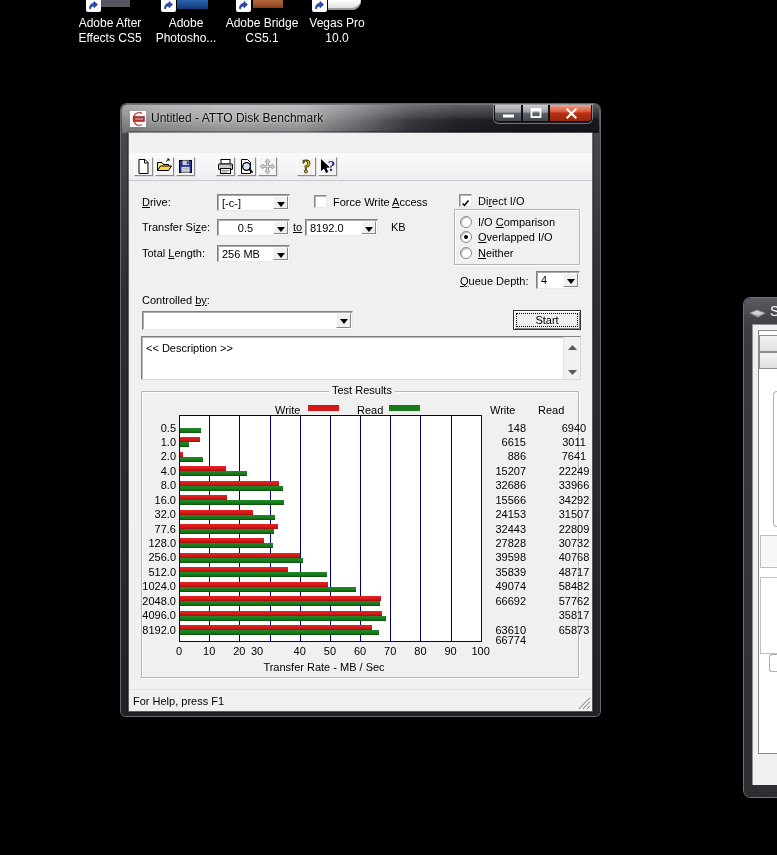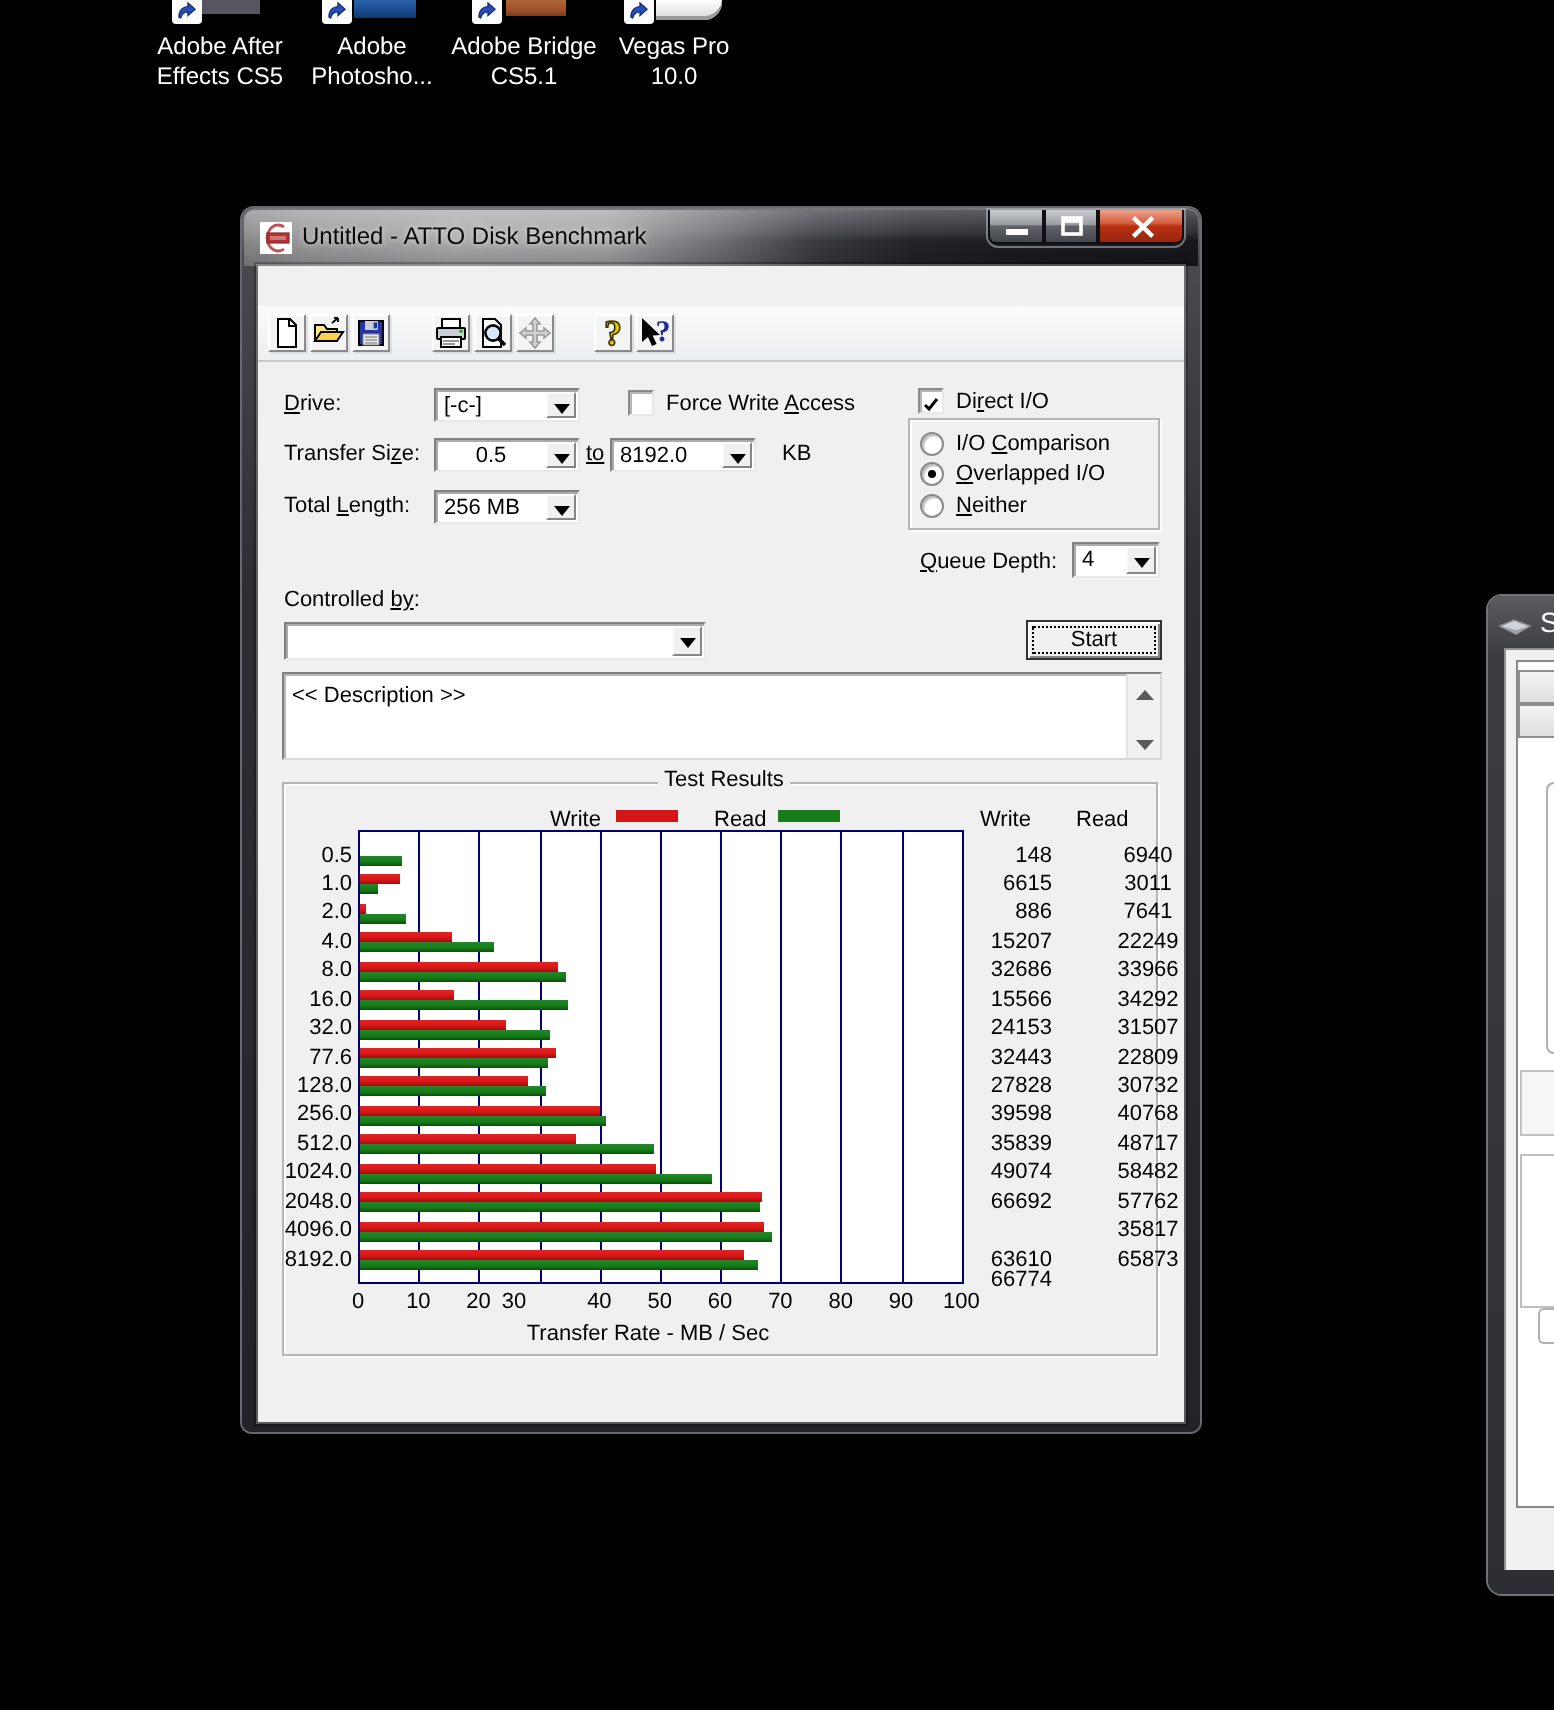--- a/index.html
+++ b/index.html
@@ -353,20 +353,27 @@
 <div class="wval" style="top:634px">66774</div>
 <div class="rval" style="top:609.1px">35817</div>
 <div class="bar red" style="left:180px;top:625.0px;width:191.9px"></div>
 <div class="bar grn" style="left:180px;top:630.0px;width:198.7px"></div>
 <div class="ylab" style="top:623.5px">8192.0</div>
 <div class="wval" style="top:623.5px">63610</div>
 <div class="rval" style="top:623.5px">65873</div>
 <div class="lbl" style="left:214px;top:661px;width:220px;text-align:center">Transfer Rate - MB / Sec</div>
 </div>
 
+  <div class="abs" style="left:0;top:556px;width:463px;height:22px;background:#f0f0f0;border-top:1px solid #e3e3e3">
+    <div class="lbl" style="left:4px;top:5px">For Help, press F1</div>
+    <svg class="abs" style="right:1px;bottom:1px" width="13" height="13">
+      <path d="M12 1 L1 12 M12 5 L5 12 M12 9 L9 12" stroke="#9a9a9a" stroke-width="1.4"></path>
+      <path d="M12 2 L2 12 M12 6 L6 12 M12 10 L10 12" stroke="#fdfdfd" stroke-width="0.8"></path>
+    </svg>
+  </div>
  </div>
 </div>
 
 <div id="rwin">
   <svg class="abs" style="left:5px;top:11px" width="18" height="10">
       <path d="M1 4 L8 1 L16 4 L9 8 Z" fill="#cfd2d6" stroke="#8a8d92" stroke-width="0.8"></path>
       <path d="M1 4 L9 6 L16 4 L9 8 Z" fill="#9fa3a8"></path>
     </svg>
   <div class="abs" style="left:26px;top:5px;color:#fff;font-size:14px">S</div>
   <div class="abs" style="left:8px;top:26px;width:32px;height:461px;background:#f0f0f0;box-shadow:inset 1px 1px 0 rgba(0,0,0,0.4)"></div>

